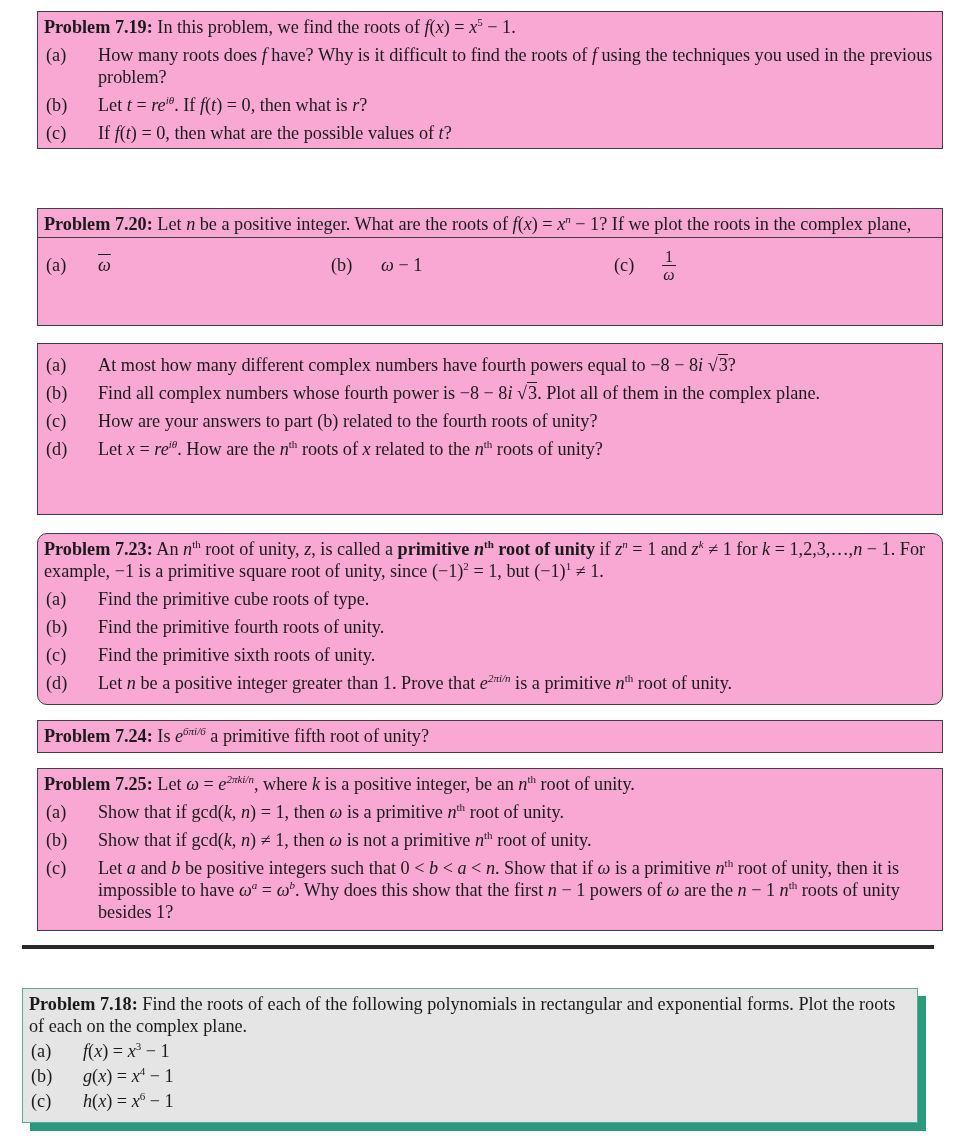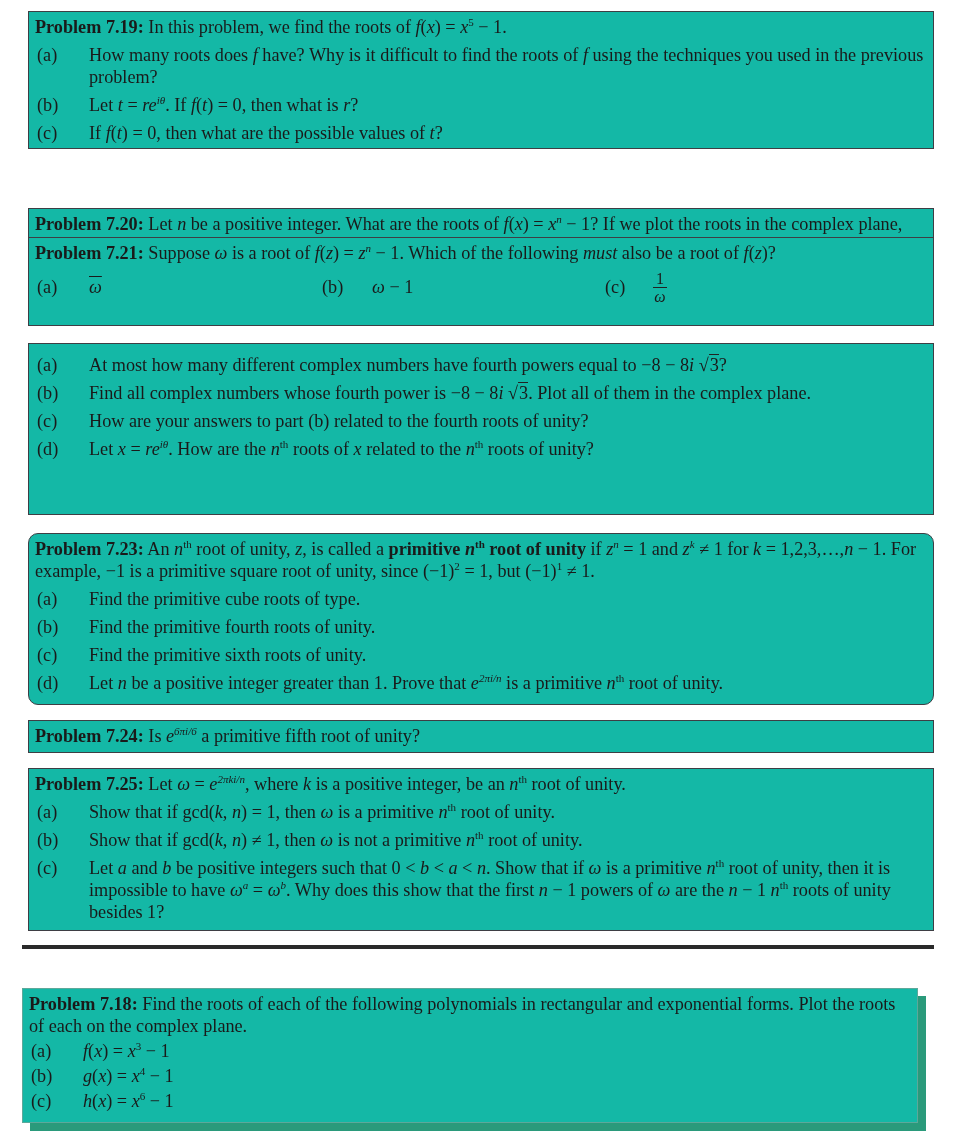--- a/index.html
+++ b/index.html
@@ -1,42 +1,42 @@
 <!DOCTYPE html>
 <html><head>
 <meta charset="utf-8">
 <style>
   html, body { margin: 0; padding: 0; }
   body {
     width: 960px; height: 1142px; background: #ffffff; position: relative; overflow: hidden;
     font-family: "Liberation Serif", "DejaVu Serif", serif; color: #1a1a1a;
   }
   .box {
-    position: absolute; left: 28px; width: 906px;
-    background: #14b8a6; border: 1.5px solid #3e3e44; box-sizing: border-box;
+    position: absolute; left: 37px; width: 906px;
+    background: #f9a8d4; border: 1.5px solid #3e3e44; box-sizing: border-box;
     padding: 4px 8px 4px 6px; font-size: 18.2px; line-height: 22px;
   }
   .box .title { margin: 0; }
   .box b.lbl { font-weight: bold; }
   .part { display: flex; margin-top: 6px; }
   .part .tag { width: 52px; flex: none; padding-left: 2px; }
   .part .txt { flex: 1; }
   .m { font-style: italic; }
   sup { font-size: 11px; line-height: 0; }
   .ov { text-decoration: overline; font-style: italic; }
   .opts { display: flex; margin-top: 6px; align-items: center; height: 34px; }
   .opt { display: flex; align-items: center; }
   .frac { display: inline-flex; flex-direction: column; align-items: center; font-size: 16px; line-height: 17px; }
   .frac .num { border-bottom: 1px solid #222; padding: 0 3px; }
   .frac .den { font-style: italic; }
   .sqrt { border-top: 1px solid #222; padding-left: 1px; }
   .rule { position: absolute; left: 22px; width: 912px; height: 4px; top: 945px; background: #2a2a2a; }
   .green {
     position: absolute; left: 22px; top: 988px; width: 896px; height: 135px;
-    background: #14b8a6; border: 1px solid #5ea89a; box-sizing: border-box;
+    background: #e5e5e5; border: 1px solid #5ea89a; box-sizing: border-box;
     padding: 4px 8px 4px 6px; font-size: 18.2px; line-height: 22px;
     box-shadow: 8px 8px 0 #2a9a7b;
   }
   .green .part { margin-top: 3px; }
 </style>
 </head>
 <body>
 
 <div class="box" style="top:11px;height:138px;">
   <div class="title"><b class="lbl">Problem 7.19:</b> In this problem, we find the roots of <span class="m">f</span>(<span class="m">x</span>) = <span class="m">x</span><sup>5</sup> − 1.</div>
@@ -52,21 +52,20 @@
       <span class="tag">(c)</span>
       <span class="txt">If <span class="m">f</span>(<span class="m">t</span>) = 0, then what are the possible values of <span class="m">t</span>?</span>
     </div>
 </div>
 
 <div class="box" style="top:166px;height:54px;margin-top:42px;">
   <div class="title"><b class="lbl">Problem 7.20:</b> Let <span class="m">n</span> be a positive integer. What are the roots of <span class="m">f</span>(<span class="m">x</span>) = <span class="m">x</span><sup class="m">n</sup> − 1? If we plot the roots in the complex plane, then they are the vertices of what type of figure?</div>
 </div>
 
 <div class="box" style="top:237px;height:89px;">
-  <div class="title"><b class="lbl">Problem 7.21:</b> Suppose <span class="m">ω</span> is a root of <span class="m">f</span>(<span class="m">z</span>) = <span class="m">z</span><sup class="m">n</sup> − 1. Which of the following <span class="m">must</span> also be a root of <span class="m">f</span>(<span class="m">z</span>)?</div>
   <div class="opts">
     <div class="opt" style="width:287px;">
         <span style="width:52px;padding-left:2px;">(a)</span>
         <span class="ov">ω</span>
       </div>
     <div class="opt" style="width:283px;">
         <span style="width:50px;">(b)</span>
         <span><span class="m">ω</span> − 1</span>
       </div>
     <div class="opt">

